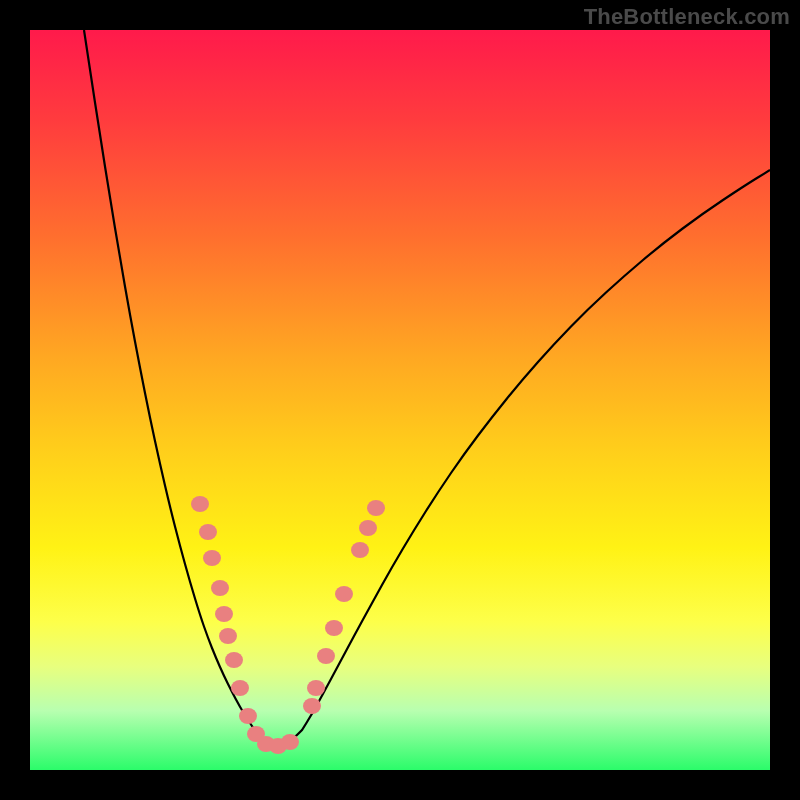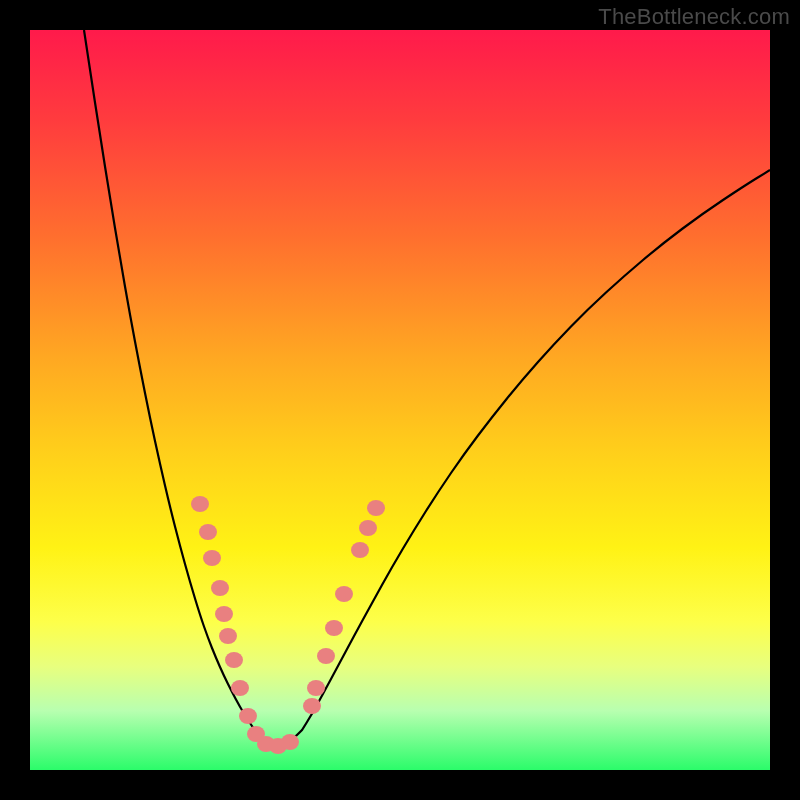--- a/index.html
+++ b/index.html
@@ -37,21 +37,21 @@
       #e8ff7e 86%,
       #b8ffb0 92%,
       #2bfc6a 100%);
   }
   .watermark {
     position: absolute;
     top: 4px;
     right: 10px;
     color: #4a4a4a;
     font-size: 22px;
-    font-weight: 400;
+    font-weight: 700;
     letter-spacing: 0.2px;
     user-select: none;
   }
   svg.curve {
     position: absolute;
     left: 0;
     top: 0;
     width: 740px;
     height: 740px;
   }

